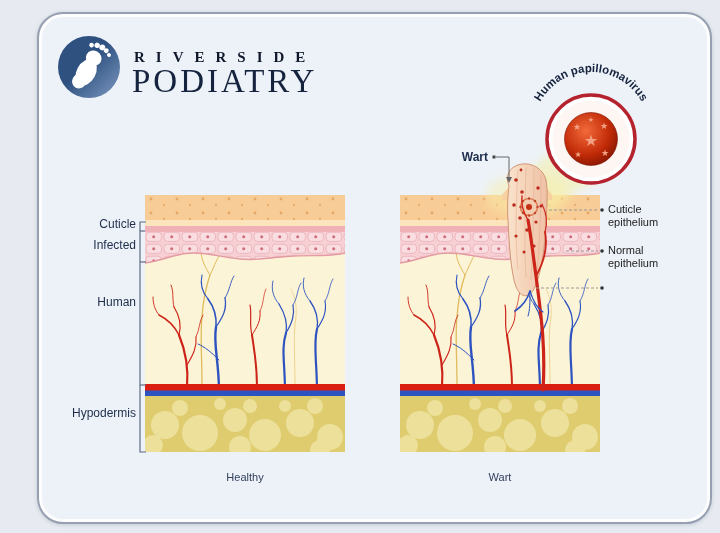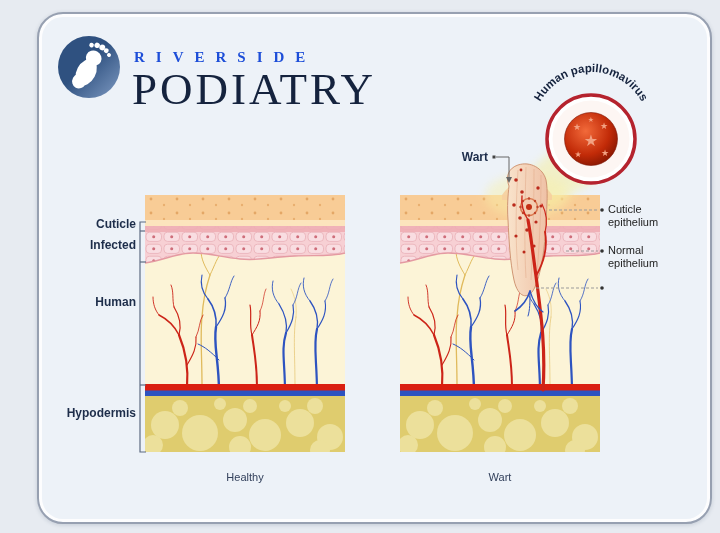--- a/index.html
+++ b/index.html
@@ -3,24 +3,24 @@
 <meta charset="utf-8">
 <style>
   html,body{margin:0;padding:0;}
   #root{position:relative;width:720px;height:533px;background:#e7ebf1;overflow:hidden;
         font-family:"Liberation Sans", sans-serif;}
   .abs{position:absolute;}
   #card{left:37px;top:12px;width:671px;height:508px;border-radius:26px;
         background:#edf2f8;border:2px solid #97a0b1;
         box-shadow:inset 0 0 0 3px rgba(255,255,255,.85), 0 1px 4px rgba(40,60,90,.18);}
   .brand-top{left:134px;top:49px;font-family:"Liberation Serif", serif;font-size:15px;
-             letter-spacing:11px;color:#1d4ed8;font-weight:600;}
-  .brand-bottom{left:132px;top:63px;font-family:"Liberation Serif", serif;font-size:45px;
+             letter-spacing:11px;color:#0f172a;font-weight:600;}
+  .brand-bottom{left:132px;top:63px;font-family:"Liberation Serif", serif;font-size:33px;
              letter-spacing:3px;color:#15233e;}
-  .layer-label{right:584px;text-align:left;font-size:12px;font-weight:bold;color:#1d2d4a;white-space:nowrap;}
+  .layer-label{right:584px;text-align:left;font-size:12px;font-weight:normal;color:#1d2d4a;white-space:nowrap;}
   .annot{left:608px;width:52px;font-size:11px;line-height:13px;color:#222222;}
   .caption{width:200px;text-align:center;font-size:11px;color:#33415c;}
   .pointer-label{left:430px;width:58px;text-align:right;top:150px;font-size:12px;
                  font-weight:600;color:#1c2c4a;}
   svg{display:block;}
 </style>
 </head>
 <body>
 
 <div id="root">

